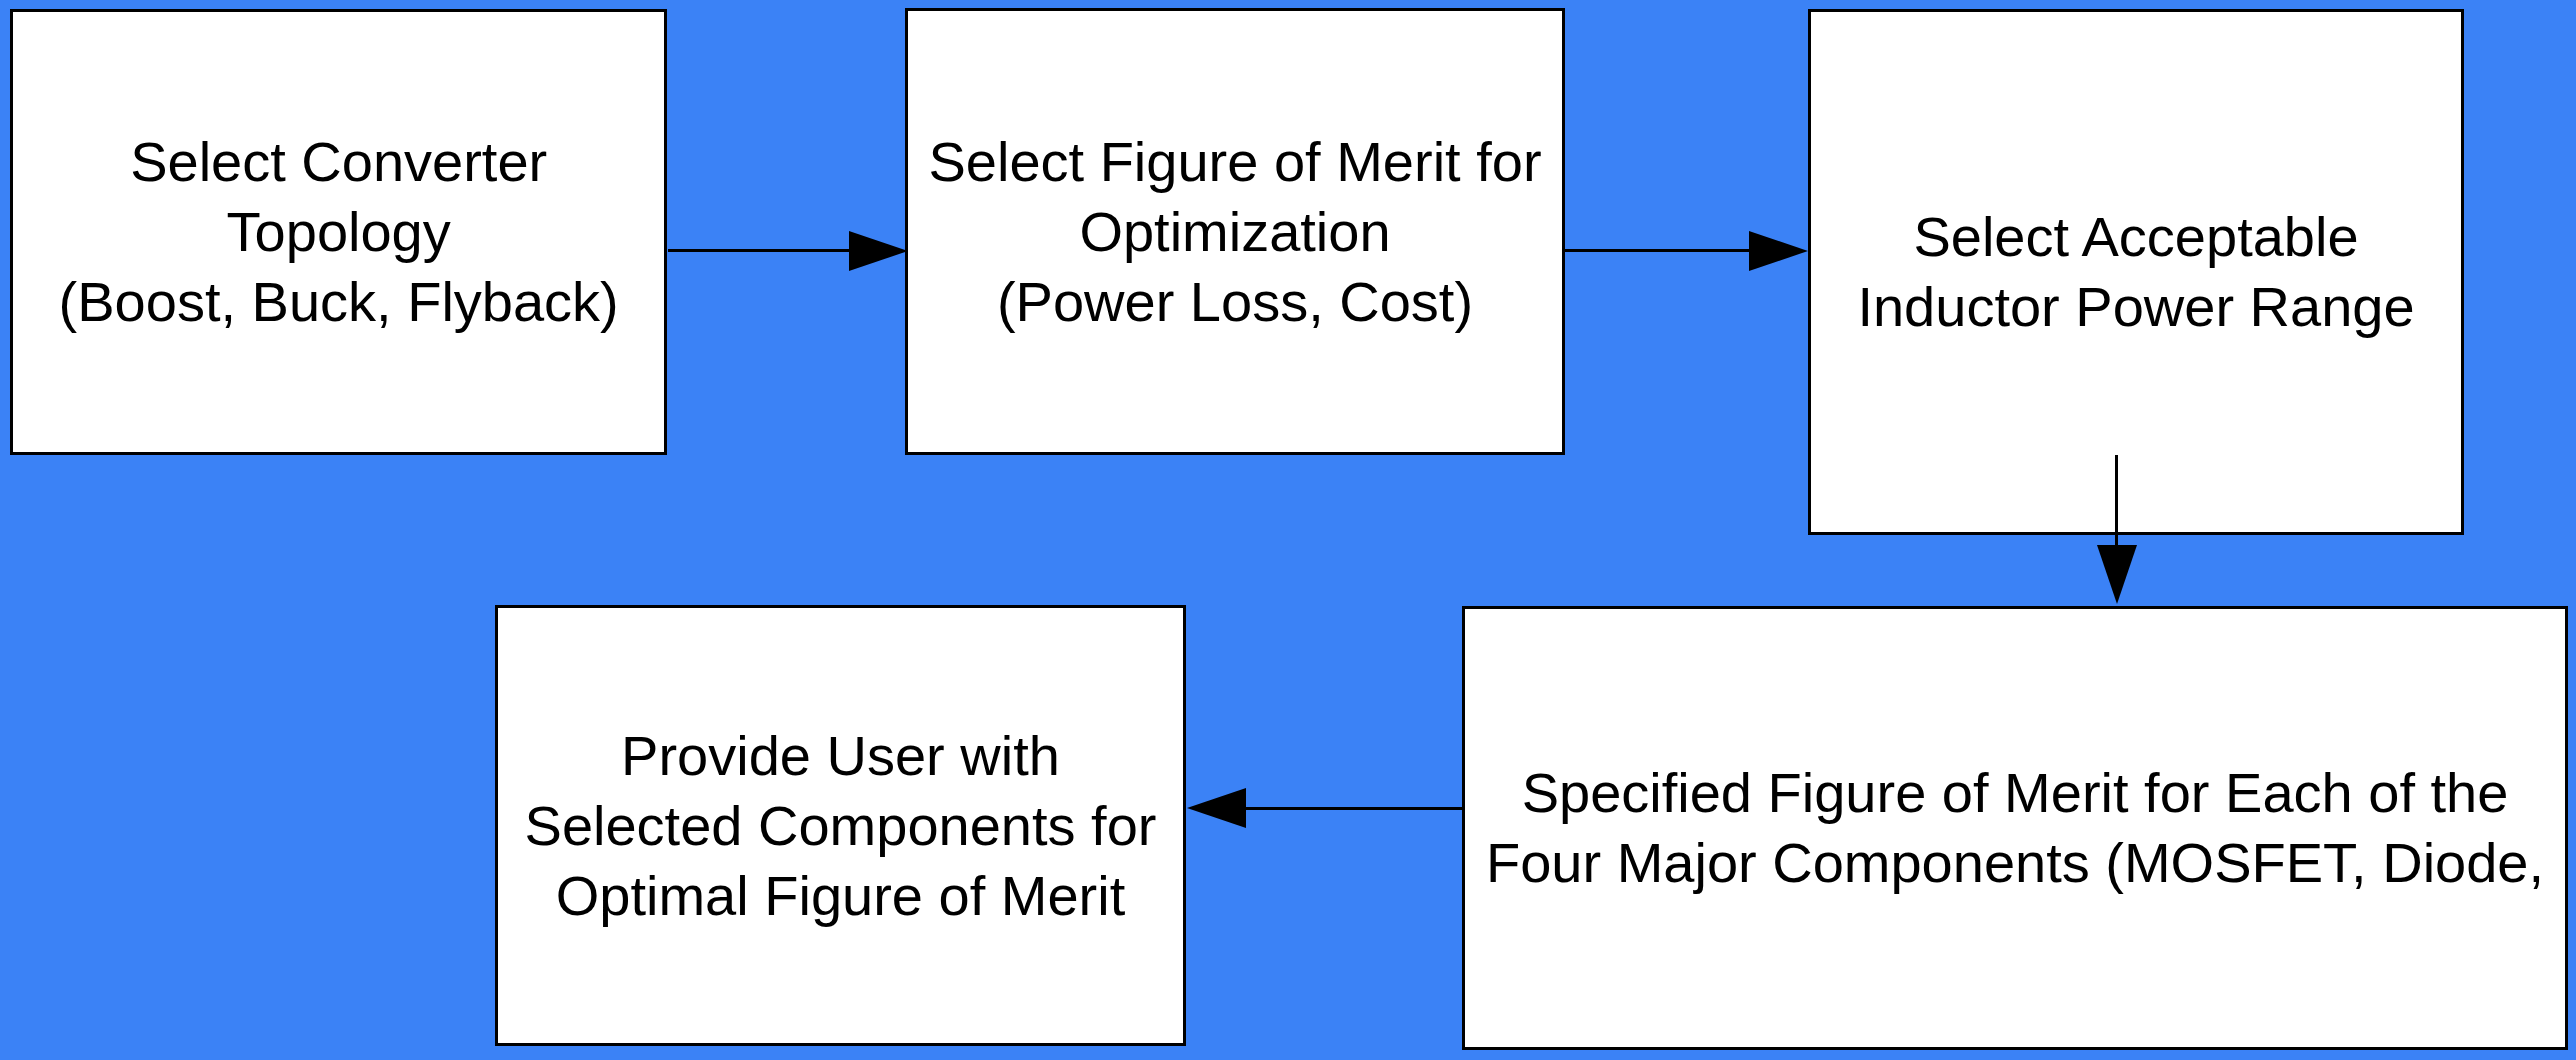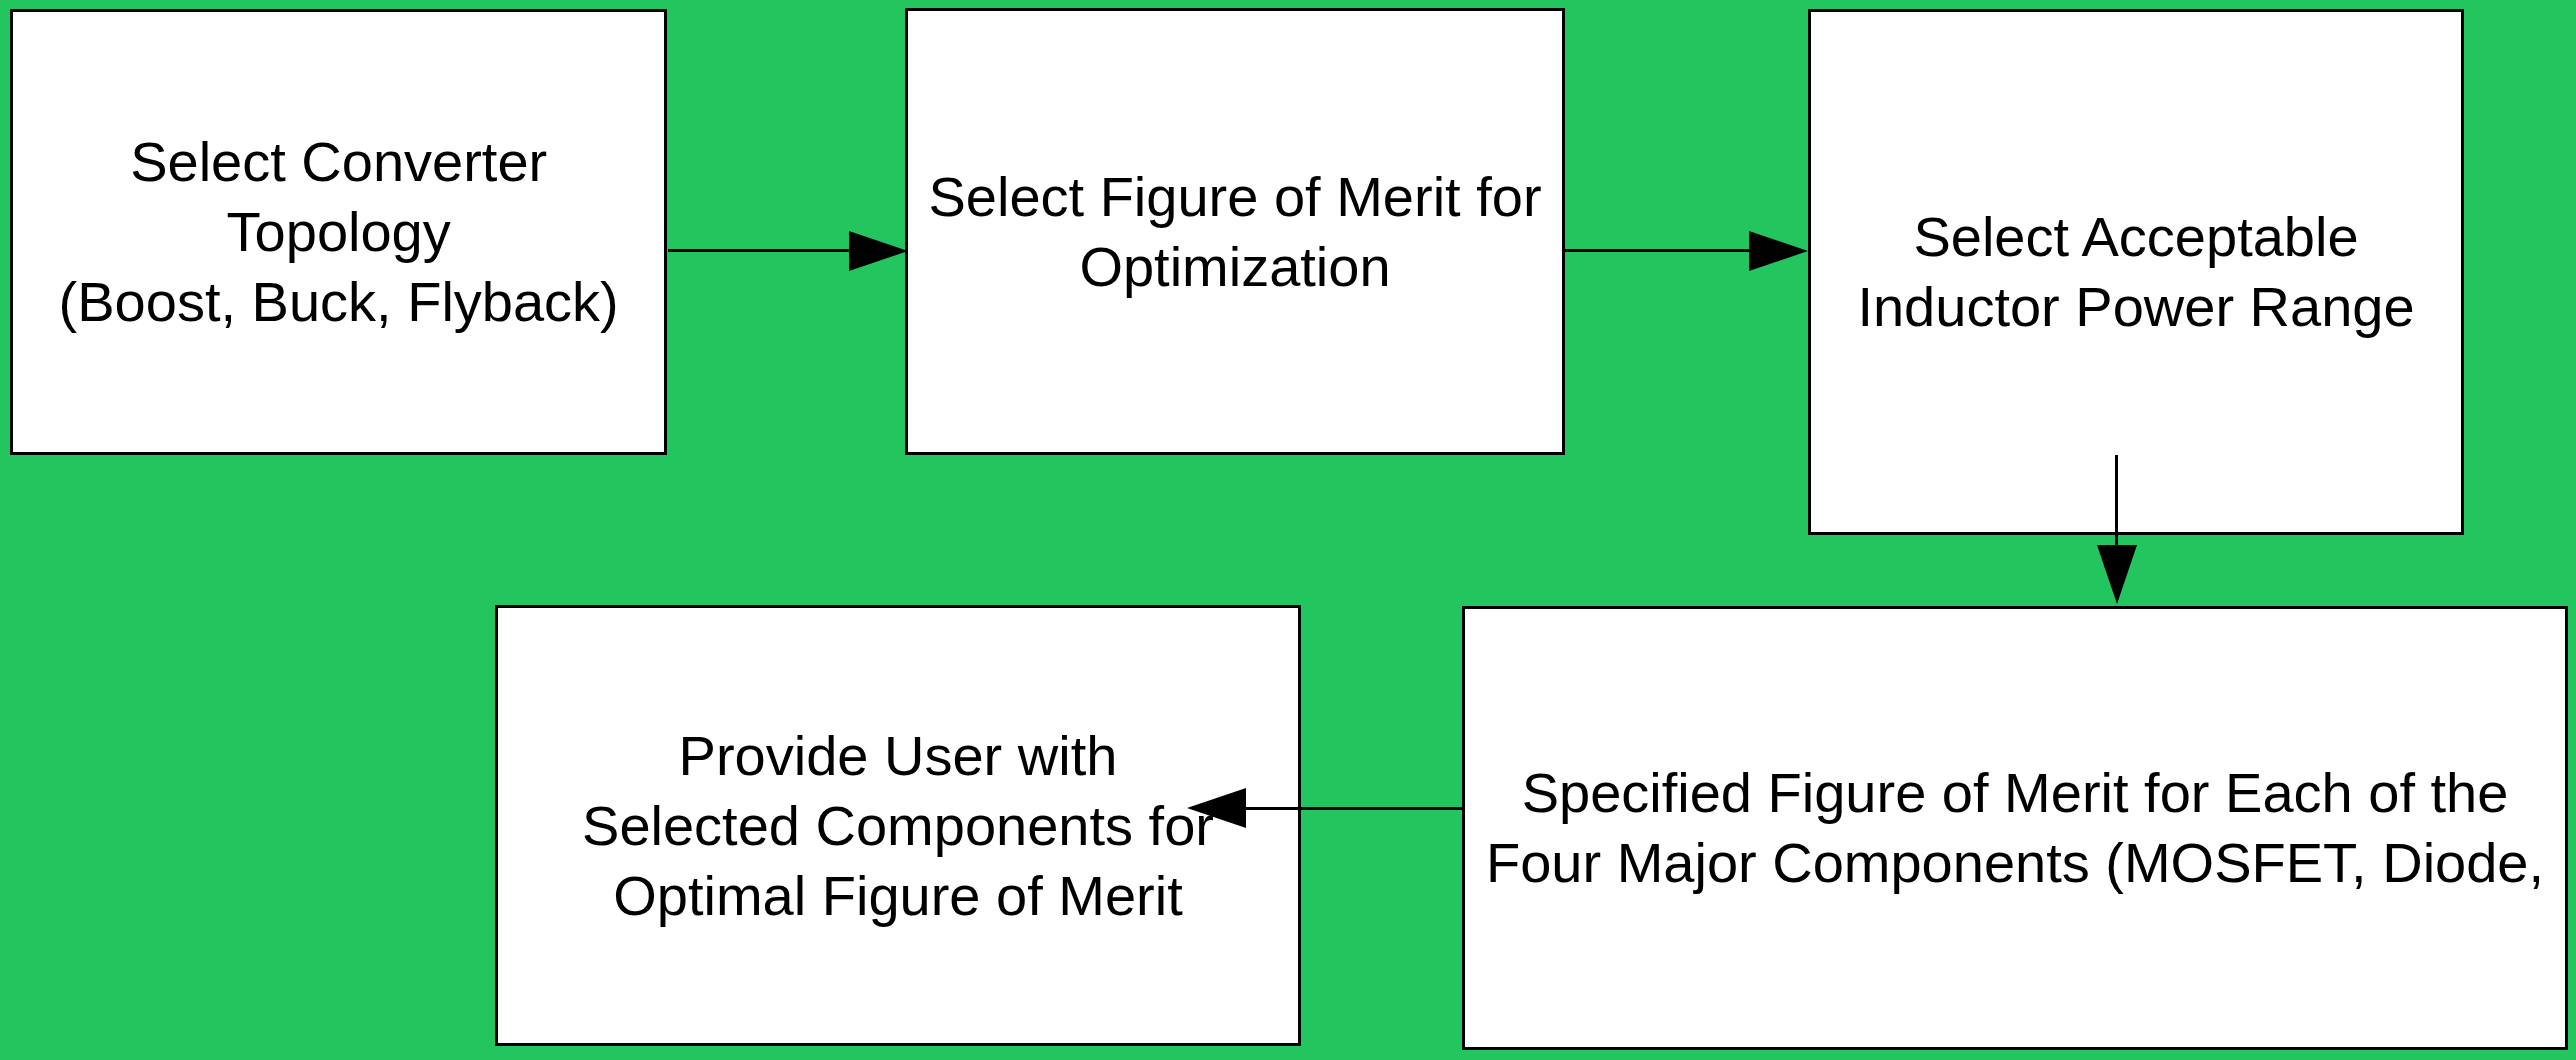--- a/index.html
+++ b/index.html
@@ -4,21 +4,21 @@
 <style>
   html, body {
     margin: 0;
     padding: 0;
     background: #ffffff;
   }
   .stage {
     position: relative;
     width: 2576px;
     height: 1061px;
-    background: #22c55e;
+    background: #3b82f6;
     overflow: hidden;
     font-family: "Liberation Sans", sans-serif;
     color: #000000;
   }
   .box {
     position: absolute;
     box-sizing: border-box;
     background: #ffffff;
     border: 3.7px solid #000000;
     display: flex;
@@ -31,21 +31,21 @@
     line-height: 70px;
     color: #000000;
   }
   .line { white-space: nowrap; }
 
   
   #box-select-topology        { left: 10.2px;   top: 9.2px;  width: 657px;  height: 446px; }
   #box-select-figure-of-merit { left: 905px;  top: 8.3px;   width: 660px;  height: 447px; text-align: center; }
   #box-select-inductor-size   { left: 1808px; top: 9.2px;  width: 656px;  height: 526px; }
   #box-perform-direct-search  { left: 1462px; top: 606px; width: 1106px; height: 444px; }
-  #box-provide-user           { left: 495px;  top: 605px; width: 806px;  height: 441px; }
+  #box-provide-user           { left: 495px;  top: 605px; width: 691px;  height: 441px; }
 
   
   .shaft { position: absolute; background: #000000; }
   .head  { position: absolute; width: 0; height: 0; }
 
   #a1-shaft { left: 668px;  top: 249px; width: 183px; height: 2.8px; }
   #a1-head  { left: 849px;  top: 231px; border-top: 20.3px solid transparent;
               border-bottom: 20.3px solid transparent; border-left: 59px solid #000000; }
 
   #a2-shaft { left: 1565px; top: 249px; width: 186px; height: 2.8px; }
@@ -70,20 +70,21 @@
       <div class="line">Select Converter</div>
       <div class="line">Topology</div>
       <div class="line">(Boost, Buck, Flyback)</div>
     </div>
   </div>
 
   <div class="box" id="box-select-figure-of-merit">
     <div class="box-text">
       <div class="line">Select Figure of Merit for</div>
       <div class="line">Optimization</div>
+      <div class="line">(Power Loss, Cost)</div>
     </div>
   </div>
 
   <div class="box" id="box-select-inductor-size">
     <div class="box-text">
       <div class="line">Select Acceptable</div>
       <div class="line">Inductor Power Range</div>
     </div>
   </div>
 

